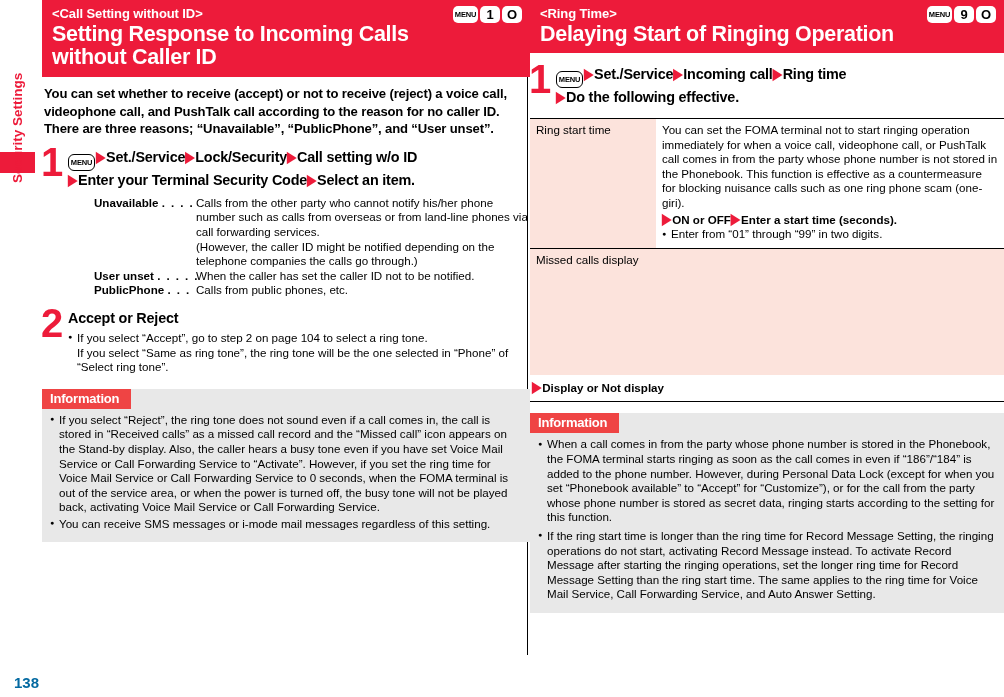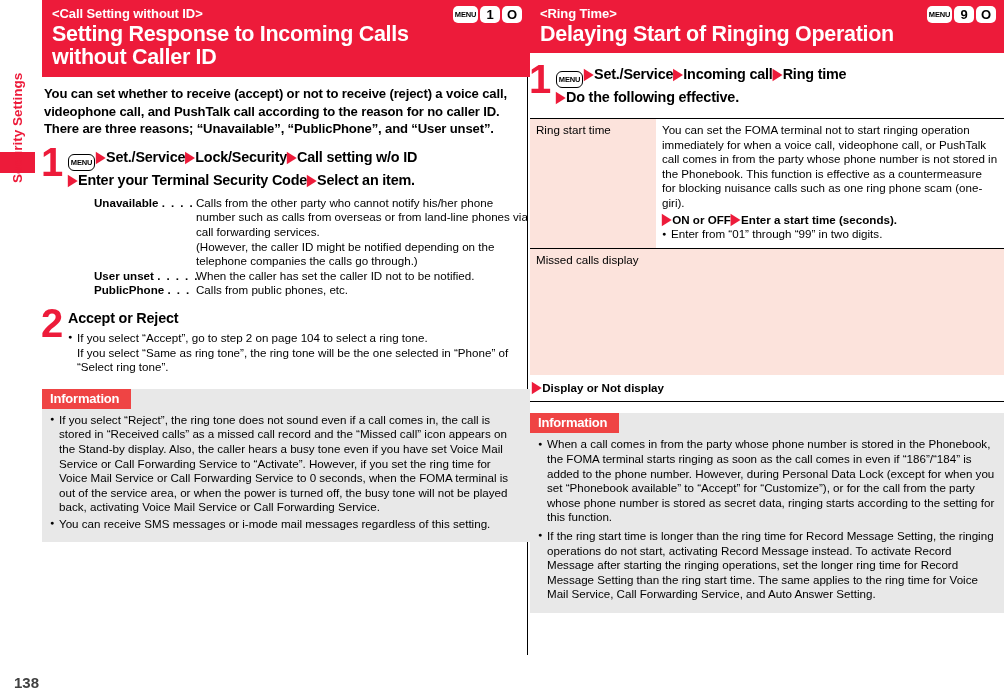--- a/index.html
+++ b/index.html
@@ -37,21 +37,21 @@
     white-space: nowrap;
     letter-spacing: 0px;
   }
 
   
   #page-number {
     position: absolute;
     left: 14px; bottom: 6px;
     font-size: 15px;
     font-weight: bold;
-    color: #404040;
+    color: #0369a1;
     letter-spacing: 0px;
   }
 
   
   .column {
     position: absolute;
     top: 0;
   }
   #col-left  { left: 42px;  width: 488px; }
   #col-right { left: 530px; width: 474px; }

